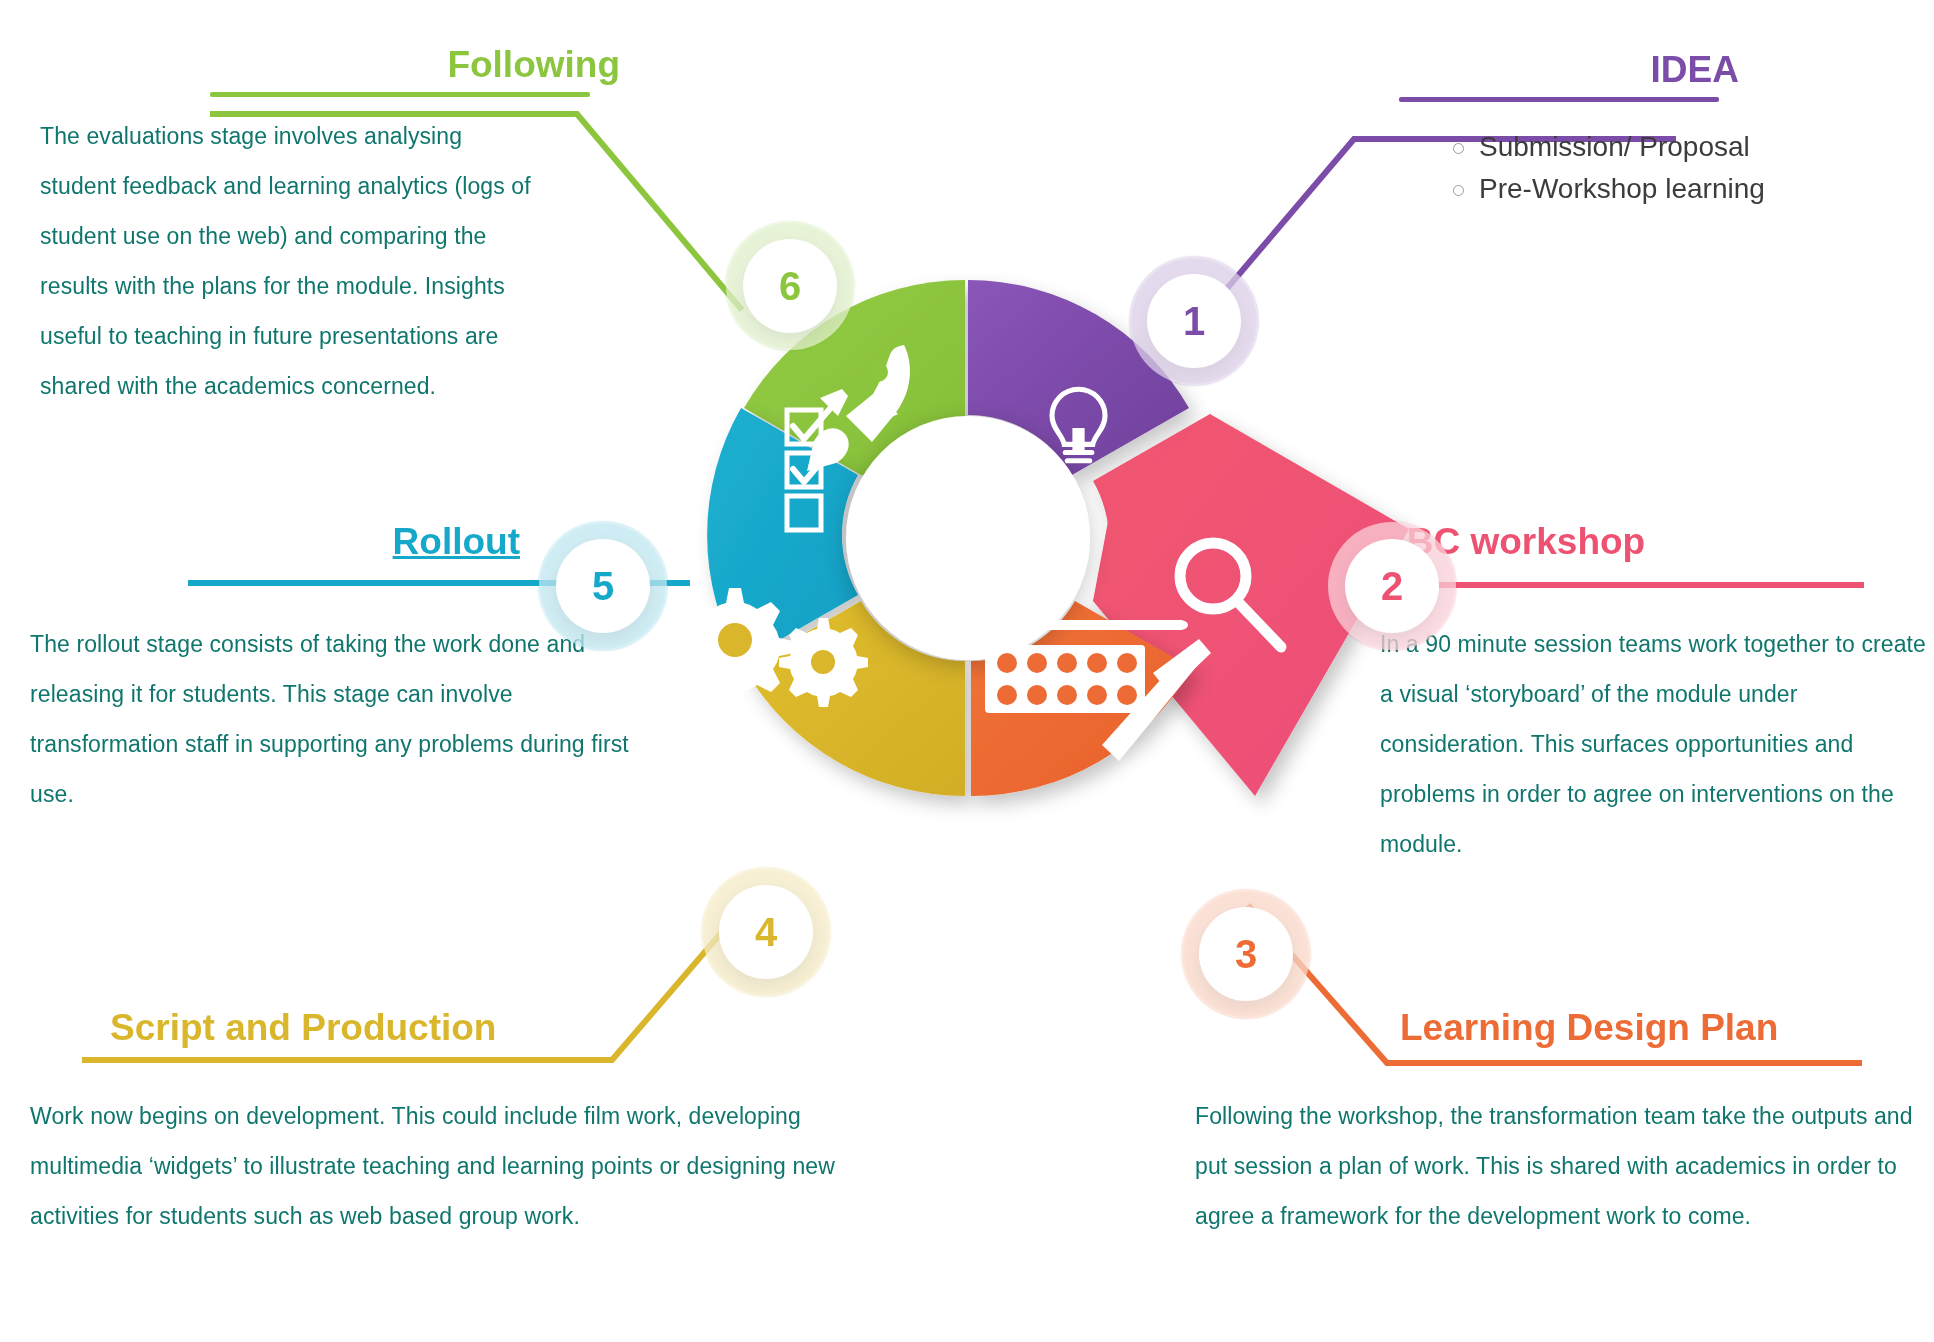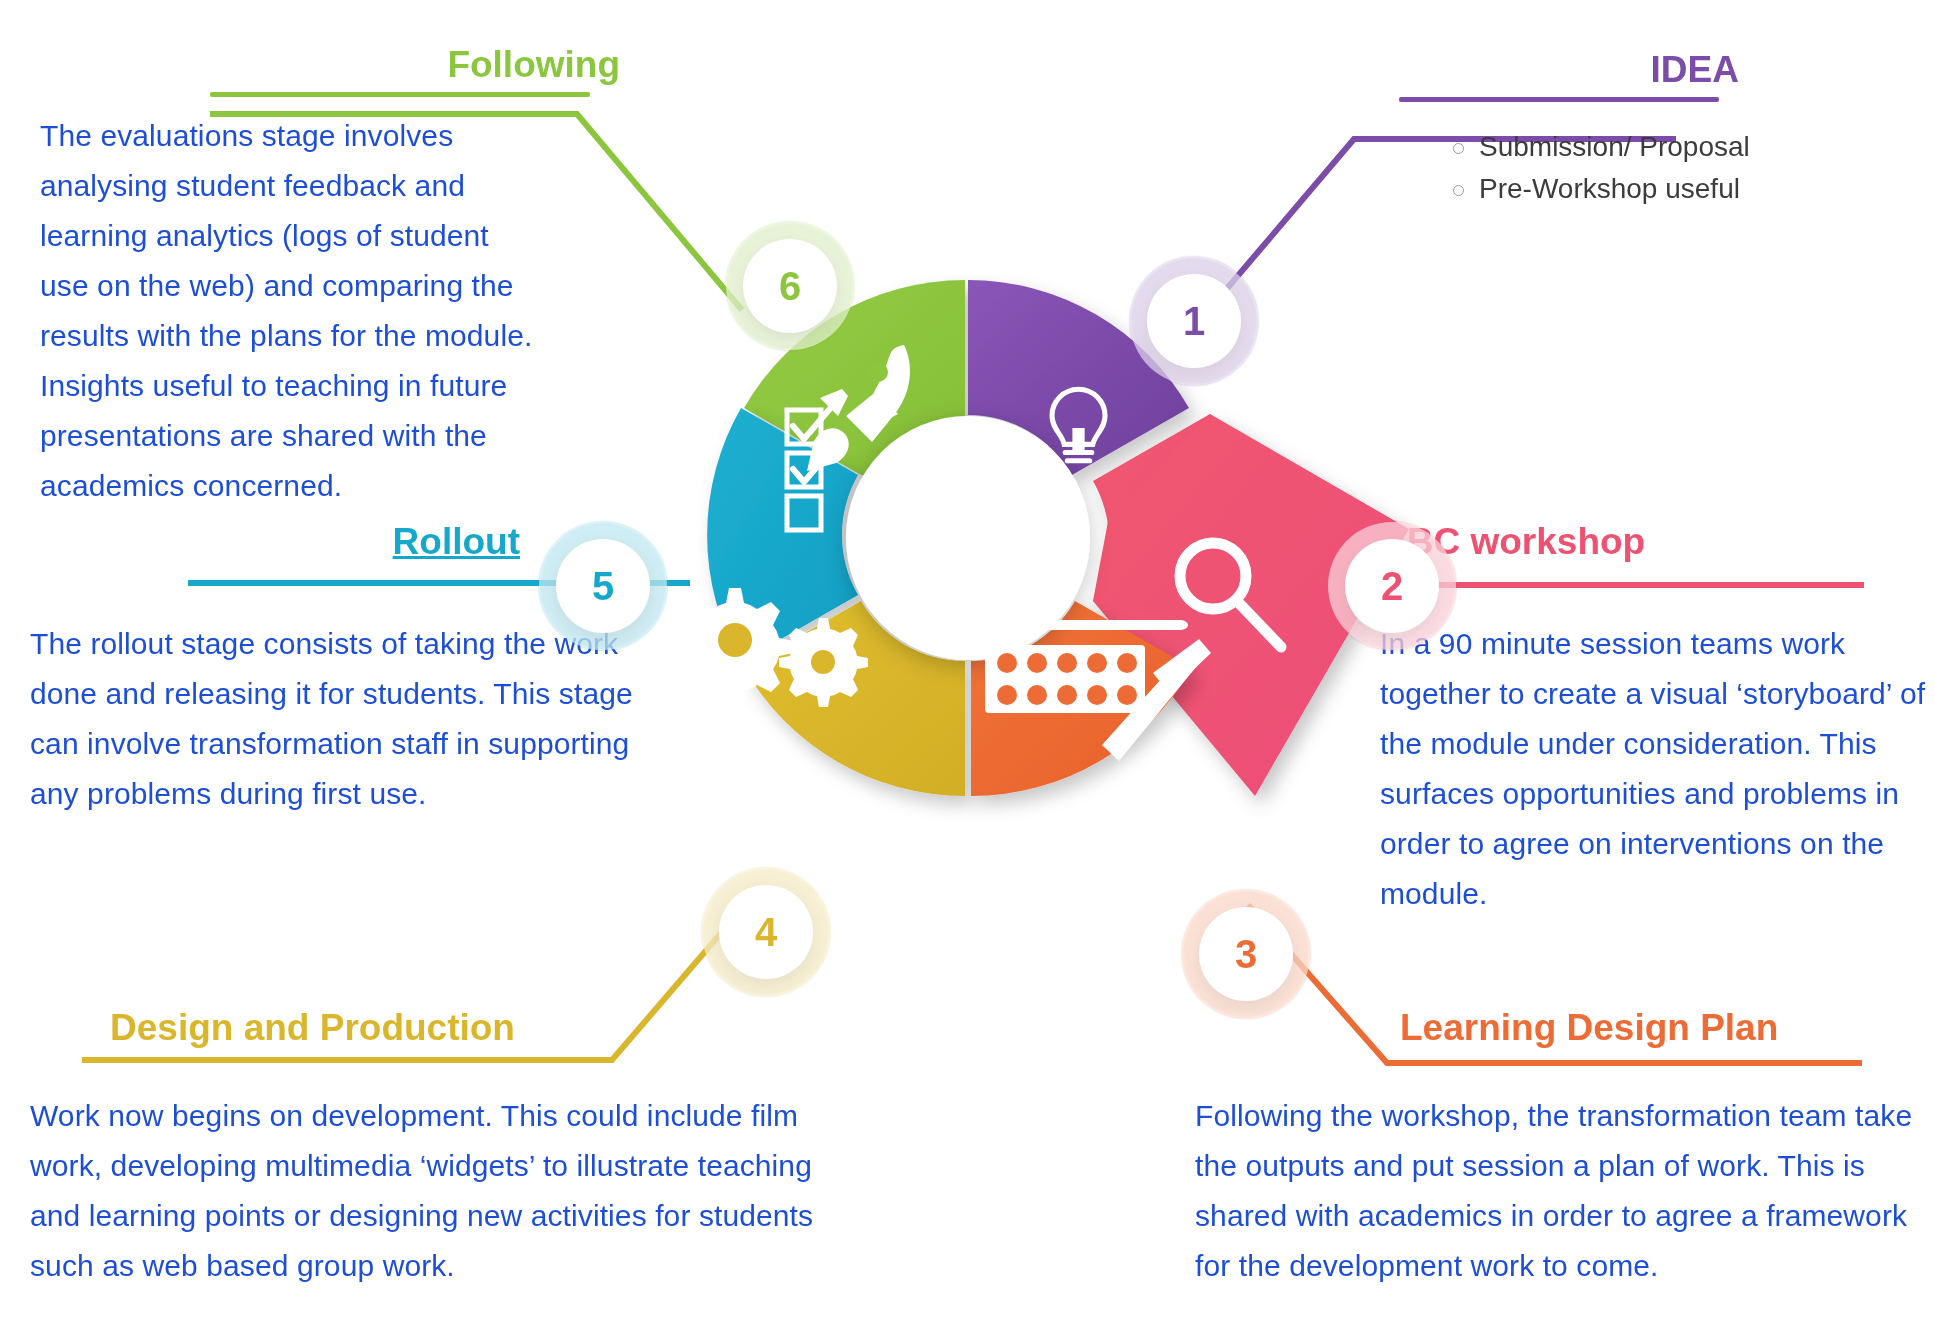--- a/index.html
+++ b/index.html
@@ -11,21 +11,21 @@
   .stage{position:absolute;inset:0;}
 
   
   .block{position:absolute;}
   .title{
     font-weight:bold;font-size:37px;line-height:1.1;margin:0 0 6px 0;
     white-space:nowrap;
   }
   .rule{height:5px;border-radius:2px;}
   .body{
-    font-size:30px;line-height:50px;color:#1d4ed8;margin-top:14px;
+    font-size:23px;line-height:50px;color:#0f766e;margin-top:14px;
     letter-spacing:.1px;
   }
   .bullets{list-style:none;margin:24px 0 0 0;padding:0;}
   .bullets li{
     font-size:28px;line-height:42px;color:#3c3c3c;position:relative;padding-left:30px;
   }
   .bullets li::before{
     content:"";position:absolute;left:4px;top:17px;width:9px;height:9px;
     border:1.5px solid #9a9a9a;border-radius:50%;
   }
@@ -248,36 +248,36 @@
     <div class="title ta-right" style="color:#8CC63E;">Following</div>
     <div class="rule" style="background:#8CC63E;width:380px;margin-left:170px;"></div>
     <div class="body" style="width:500px;margin-left:0;">The evaluations stage involves analysing student feedback and learning analytics (logs of student use on the web) and comparing the results with the plans for the module. Insights useful to teaching in future presentations are shared with the academics concerned.</div>
   </div>
 
   <div class="block" style="left:1209px;top:50px;width:720px;">
     <div class="title ta-right" style="color:#7B4CA8;padding-right:190px;">IDEA</div>
     <div class="rule" style="background:#7B4CA8;width:320px;margin-left:190px;"></div>
     <ul class="bullets" style="margin-left:240px;">
       <li>Submission/ Proposal</li>
-      <li>Pre-Workshop useful</li>
+      <li>Pre-Workshop learning</li>
     </ul>
   </div>
 
   <div class="block" style="left:30px;top:522px;width:640px;">
     <div class="title ta-right" style="color:#16A8CB;padding-right:150px;text-decoration:underline;">Rollout</div>
     <div class="body" style="width:610px;margin-top:56px;">The rollout stage consists of taking the work done and releasing it for students. This stage can involve transformation staff in supporting any problems during first use.</div>
   </div>
 
   <div class="block" style="left:1380px;top:522px;width:540px;">
     <div class="title ta-left" style="color:#EE5272;">ABC workshop</div>
     <div class="body" style="width:555px;margin-top:56px;">In a 90 minute session teams work together to create a visual ‘storyboard’ of the module under consideration. This surfaces opportunities and problems in order to agree on interventions on the module.</div>
   </div>
 
   <div class="block" style="left:80px;top:1008px;width:900px;">
-    <div class="title ta-left" style="color:#D9B62C;padding-left:30px;">Design and Production</div>
+    <div class="title ta-left" style="color:#D9B62C;padding-left:30px;">Script and Production</div>
     <div class="body" style="width:840px;margin-top:42px;margin-left:-50px;">Work now begins on development. This could include film work, developing multimedia ‘widgets’ to illustrate teaching and learning points or designing new activities for students such as web based group work.</div>
   </div>
 
   <div class="block" style="left:1400px;top:1008px;width:760px;">
     <div class="title ta-left" style="color:#ED6C35;">Learning Design Plan</div>
     <div class="body" style="width:740px;margin-top:42px;margin-left:-205px;">Following the workshop, the transformation team take the outputs and put session a plan of work. This is shared with academics in order to agree a framework for the development work to come.</div>
   </div>
 
 </div>
 

